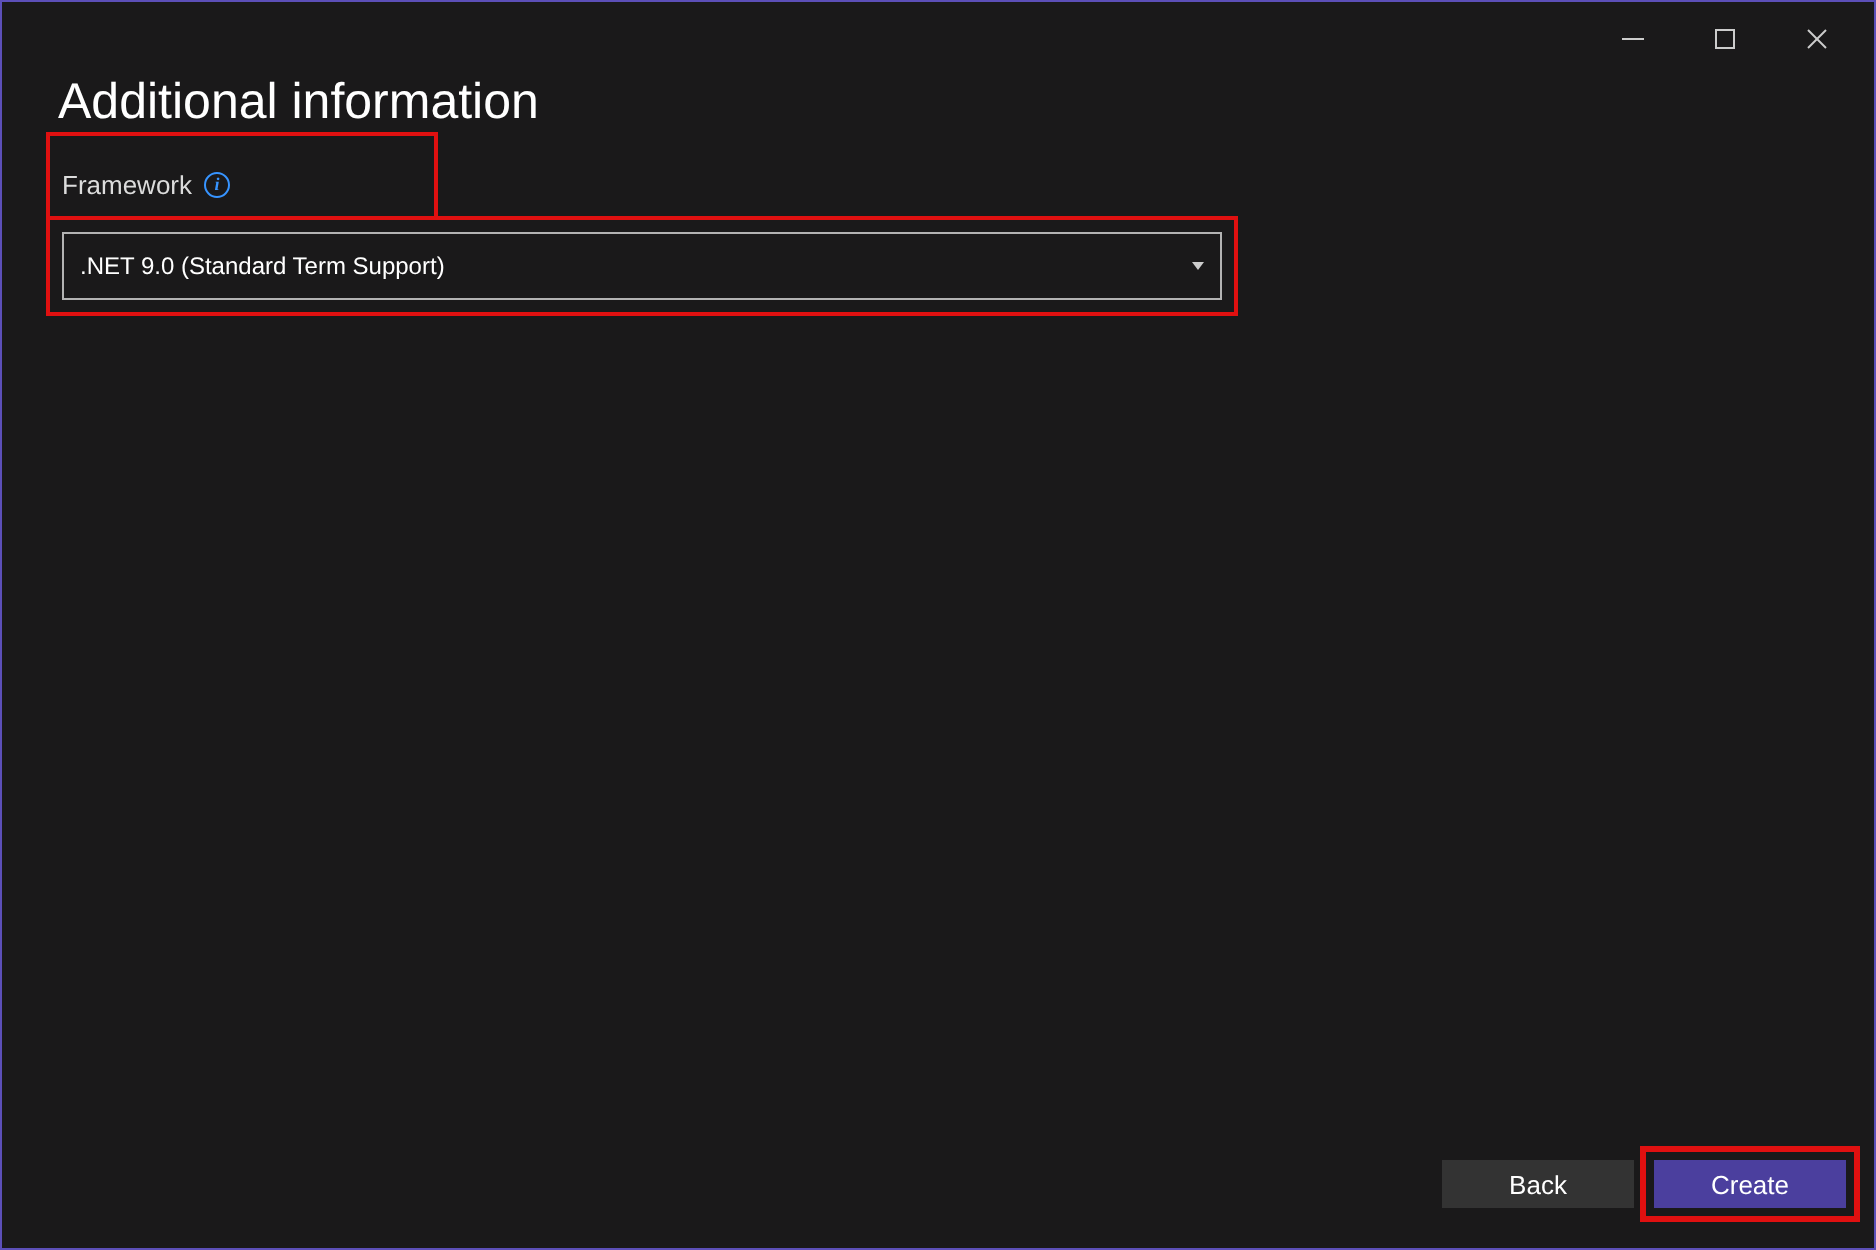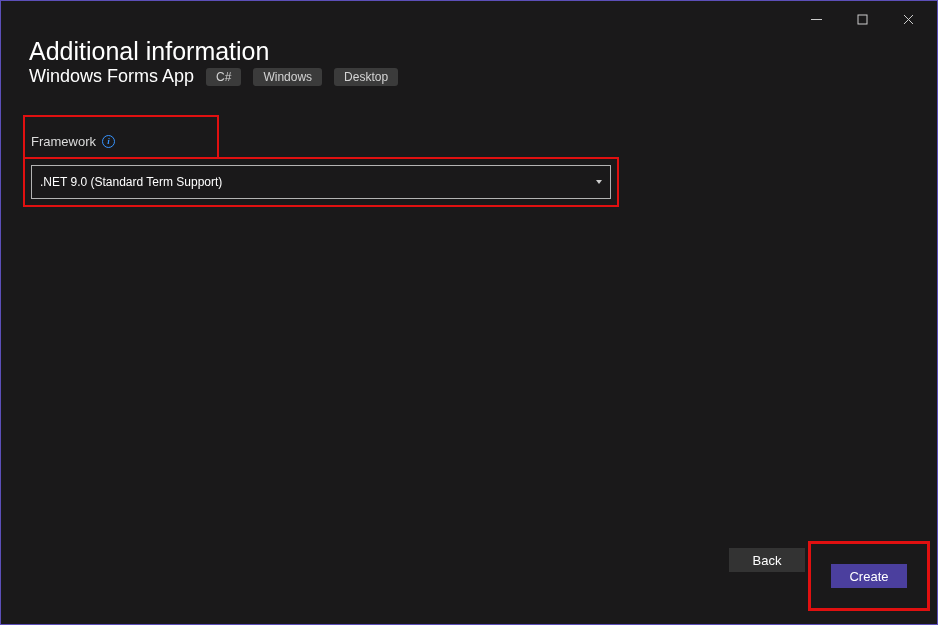--- a/index.html
+++ b/index.html
@@ -119,36 +119,36 @@
       border-top: 4px solid #cccccc;
     }
     .footer {
       position: absolute;
       bottom: 20px;
       right: 14px;
       display: flex;
       gap: 10px;
     }
     .btn {
-      width: 76px;
+      width: 96px;
       height: 24px;
       display: flex;
       align-items: center;
       justify-content: center;
       font-size: 13px;
       border: none;
       font-family: inherit;
     }
     .btn-back {
       background: #333333;
       color: #ffffff;
     }
     .btn-create-wrap {
       border: 3px solid #e01010;
-      padding: 20px;
+      padding: 4px;
       margin: -7px;
     }
     .btn-create {
       background: #4b3f9e;
       color: #ffffff;
     }
   </style>
 </head>
 <body>
 
@@ -167,26 +167,20 @@
     <svg viewBox="0 0 11 11">
         <line x1="1" y1="1" x2="10" y2="10" stroke="#cccccc" stroke-width="1"></line>
         <line x1="10" y1="1" x2="1" y2="10" stroke="#cccccc" stroke-width="1"></line>
       </svg>
   </div>
 </div>
 
 <div class="content">
   <h1 class="page-title">Additional information</h1>
 
-  <div class="subtitle-row">
-    <div class="subtitle">Windows Forms App</div>
-    <span class="tag">C#</span>
-    <span class="tag">Windows</span>
-    <span class="tag">Desktop</span>
-  </div>
 
   <div class="highlight-box-1">
     <div class="field-label-row">
       <span>Framework</span>
       <span class="info-icon">i</span>
     </div>
   </div>
 
   <div class="dropdown-wrap">
     <div class="dropdown">

